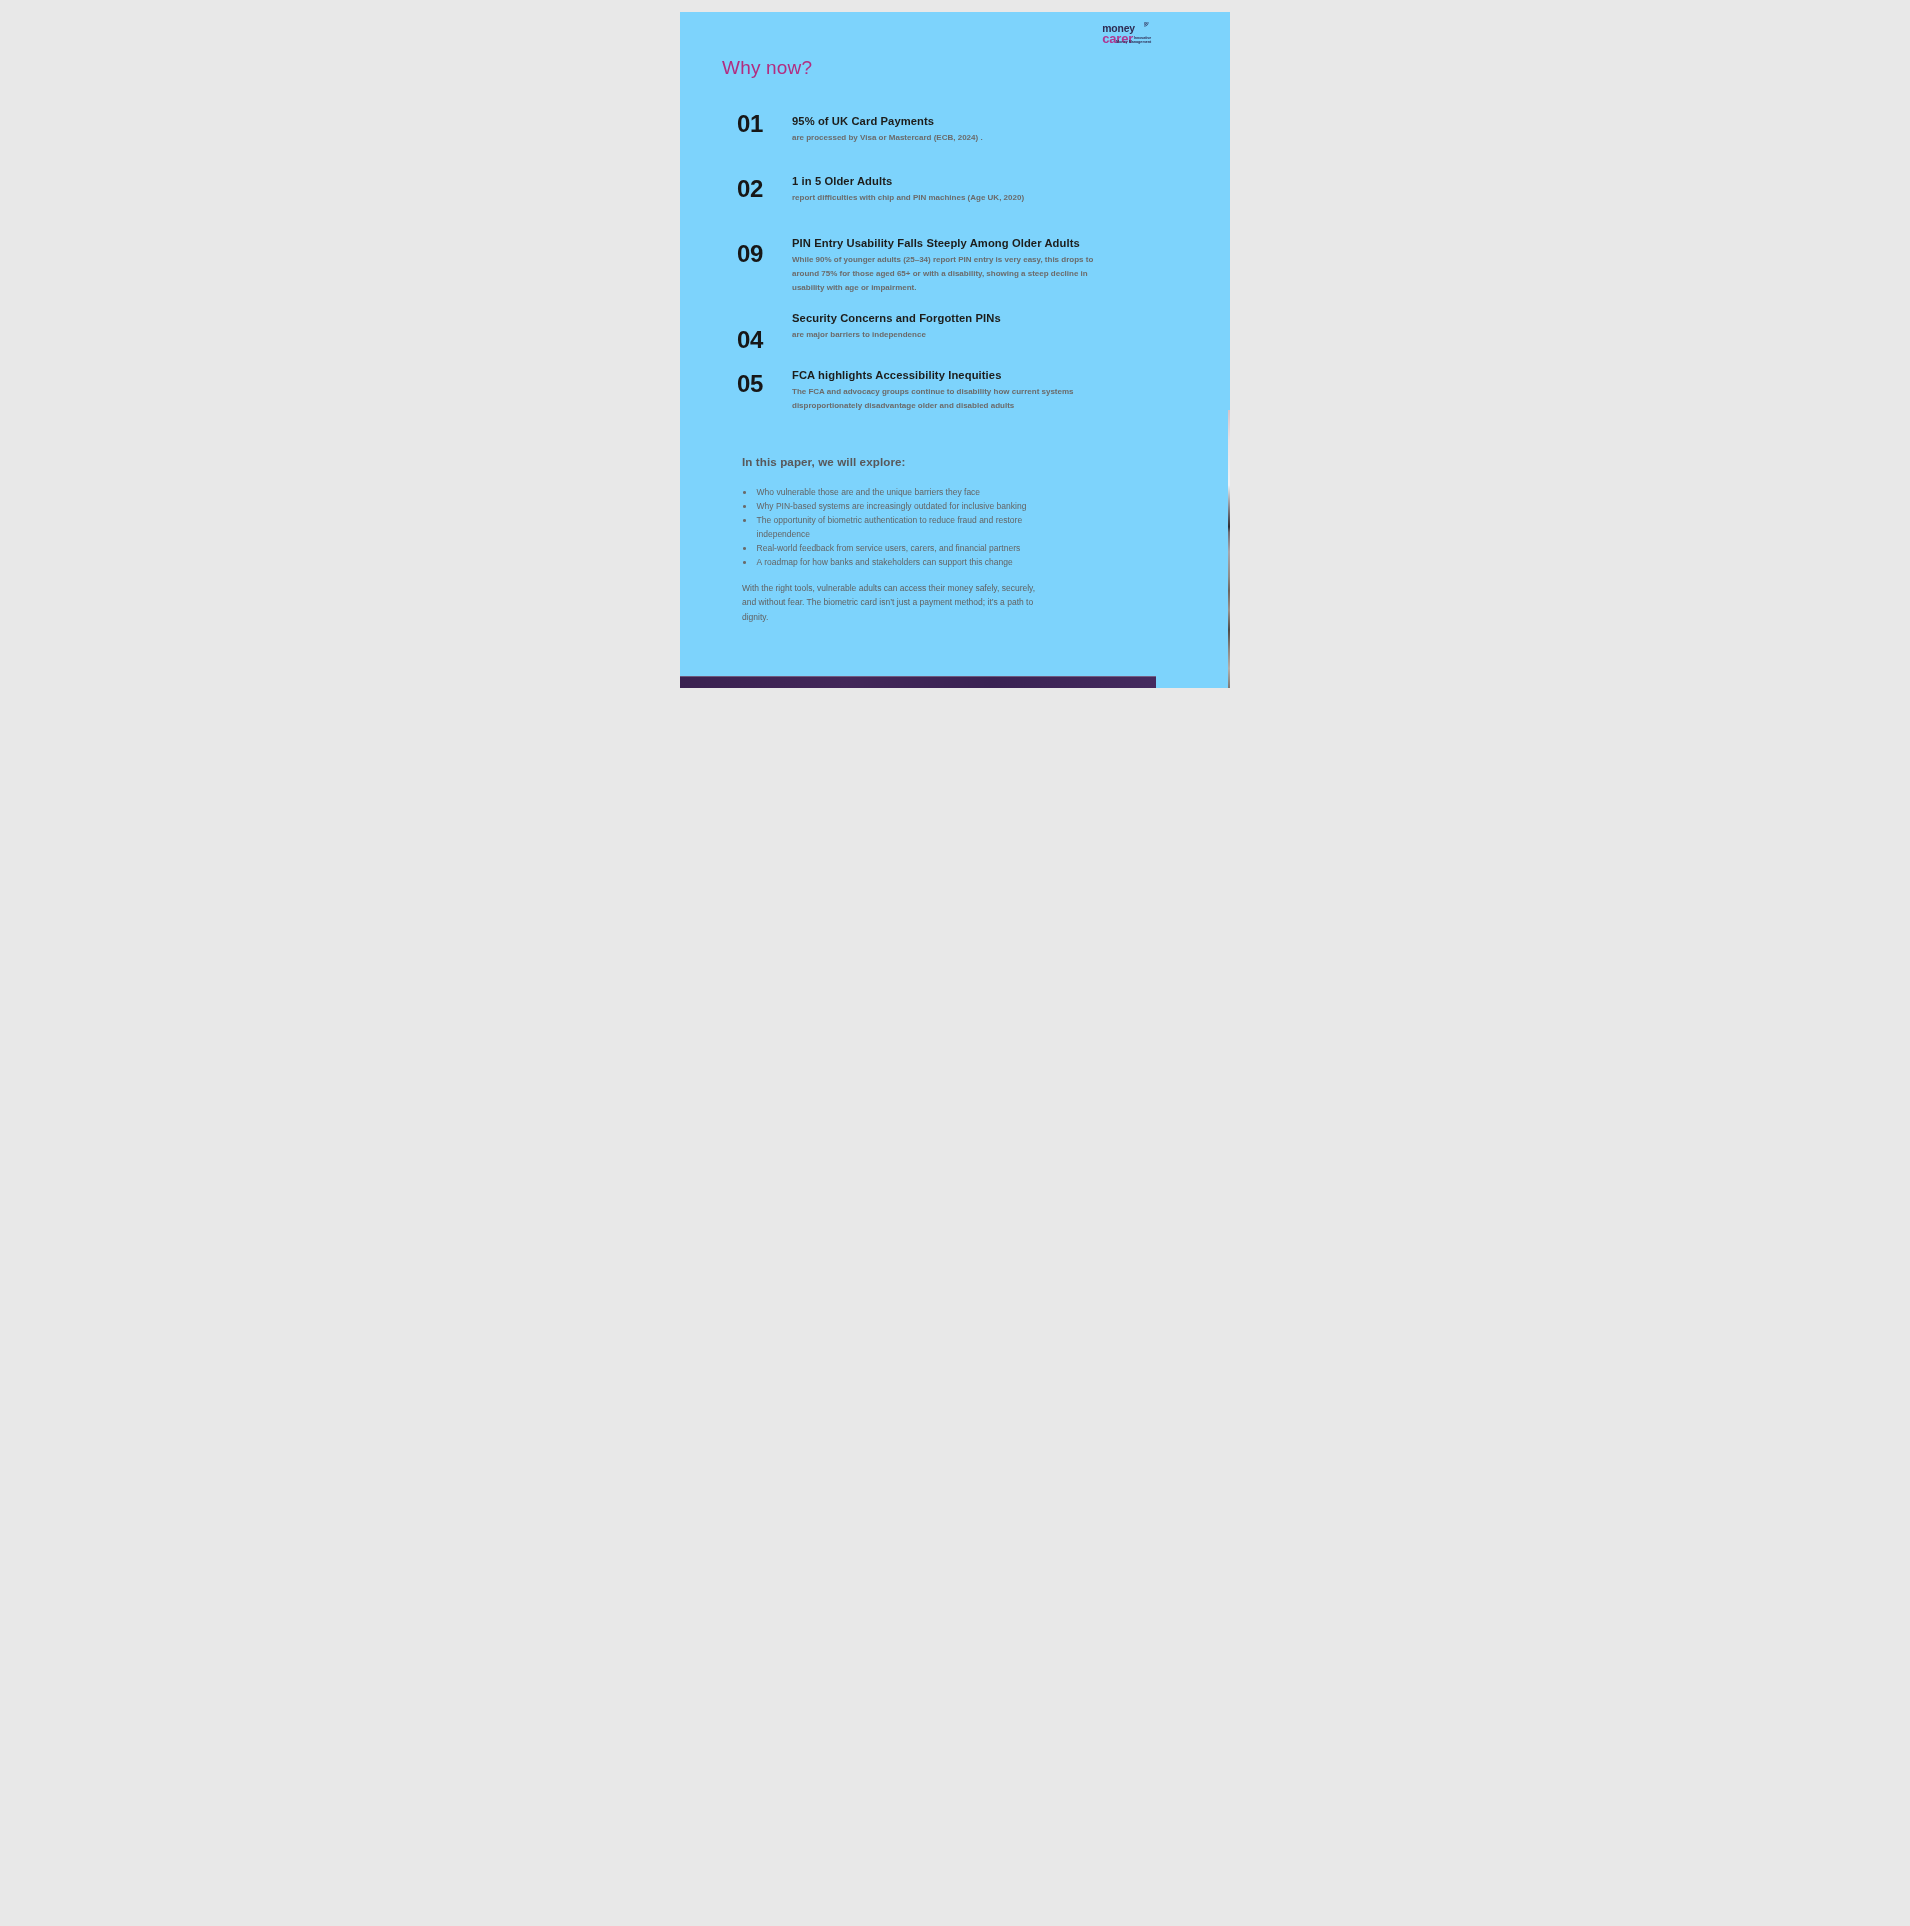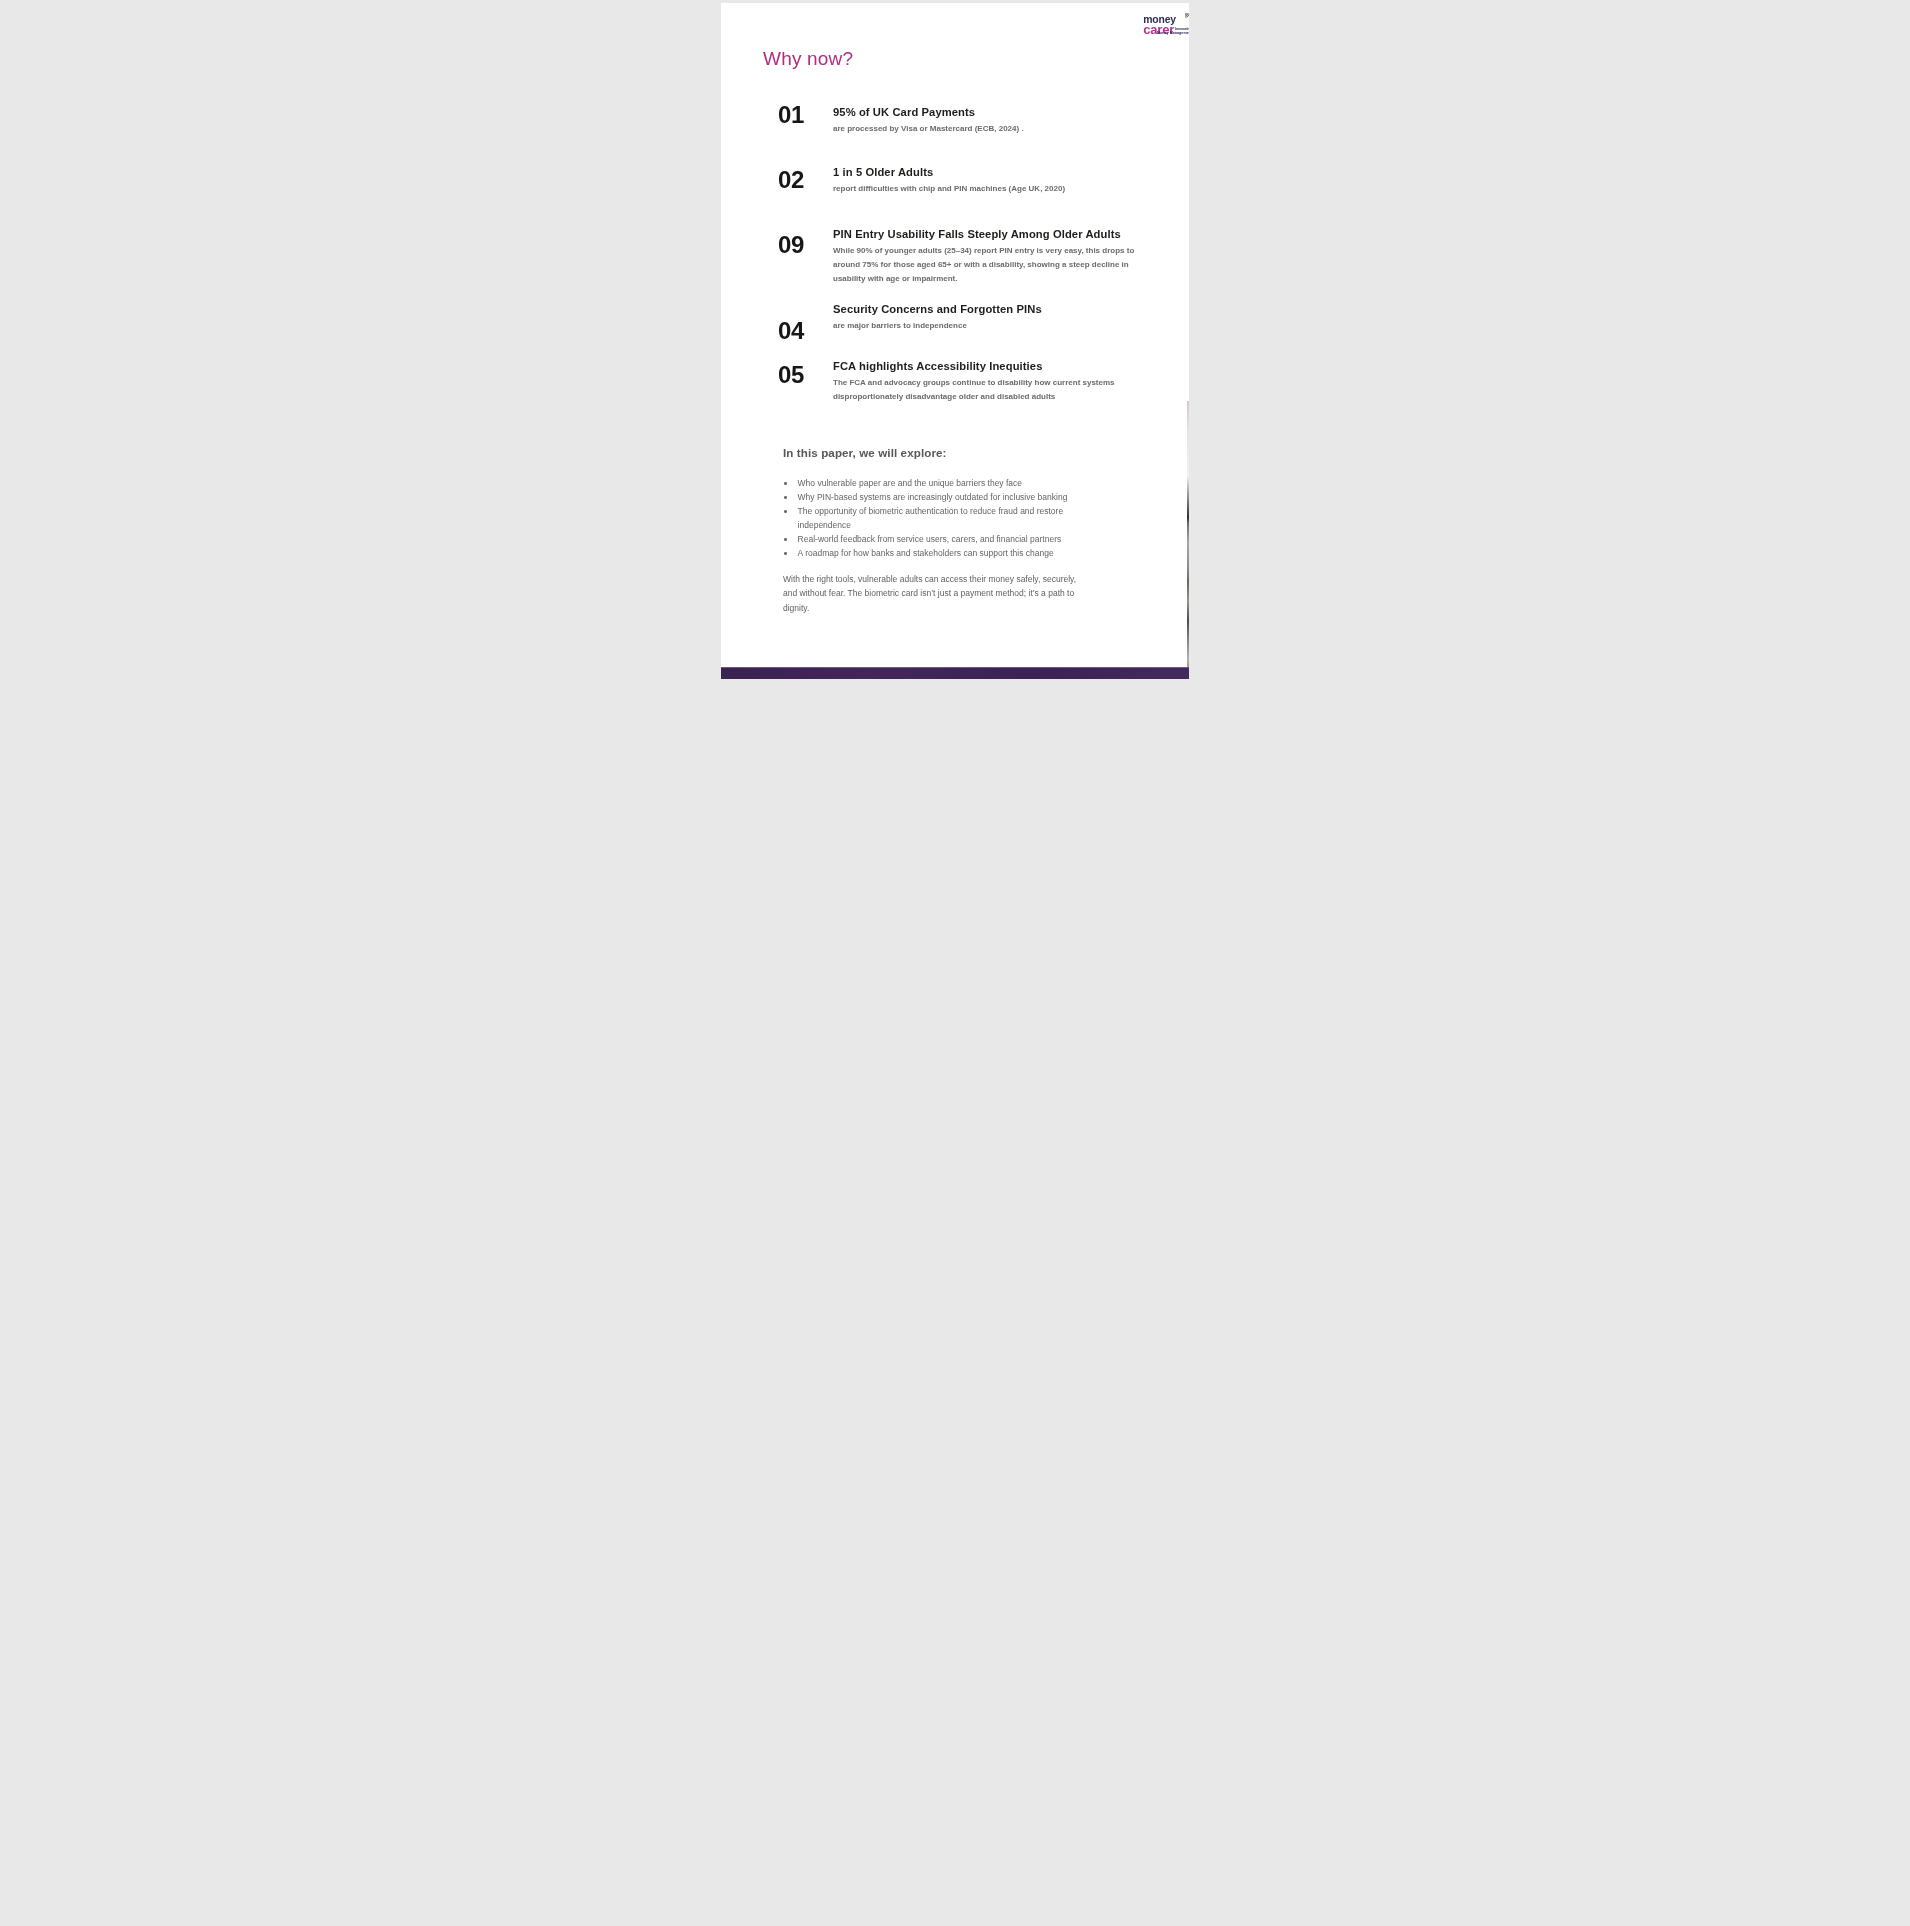--- a/index.html
+++ b/index.html
@@ -1,18 +1,18 @@
 <!DOCTYPE html>
 <html style="font-size:6.2px"><head>
 <meta charset="utf-8">
 <style>
   html,body{margin:0;padding:0;background:#e8e8e8;}
   .page{
-    position:relative;width:468px;height:676px;margin:3px auto;
-    background:#ffffff;overflow:hidden;
+    position:relative;width:550px;height:676px;margin:12px auto;
+    background:#7dd3fc;overflow:hidden;
     font-family:"Liberation Sans", sans-serif;
   }
   
   .logo{position:absolute;left:420px;top:8.5px;width:52px;height:27px;}
   .logo-money{position:absolute;left:2.3px;top:3.1px;font-size:10.4px;font-weight:700;letter-spacing:-0.2px;color:#2e2b52;line-height:1;}
   .logo-carer{position:absolute;left:2.3px;top:11.6px;font-size:13px;font-weight:700;letter-spacing:-0.2px;color:#ae3792;line-height:1;}
   .logo-tag1{position:absolute;right:0.8px;top:16px;font-size:3.5px;font-weight:700;color:#2e2b52;line-height:1;}
   .logo-tag2{position:absolute;right:0.8px;top:20px;font-size:3.7px;font-weight:700;color:#2e2b52;line-height:1;}
   .contactless{position:absolute;right:2.3px;top:0.4px;width:6.5px;height:6.5px;}
   
@@ -95,21 +95,21 @@
 
   <div class="item-number n5">05</div>
   <div class="item-body b5">
     <div class="item-title">FCA highlights Accessibility Inequities</div>
     <div class="item-desc">The FCA and advocacy groups continue to disability how current systems disproportionately disadvantage older and disabled adults</div>
   </div>
 
   <div class="explore-heading">In this paper, we will explore:</div>
 
   <ul class="bullets">
-    <li>Who vulnerable paper are and the unique barriers they face</li>
+    <li>Who vulnerable those are and the unique barriers they face</li>
     <li>Why PIN-based systems are increasingly outdated for inclusive banking</li>
     <li>The opportunity of biometric authentication to reduce fraud and restore independence</li>
     <li>Real-world feedback from service users, carers, and financial partners</li>
     <li>A roadmap for how banks and stakeholders can support this change</li>
   </ul>
 
   <div class="closing">With the right tools, vulnerable adults can access their money safely, securely, and without fear. The biometric card isn’t just a payment method; it’s a path to dignity.</div>
 
   <div class="edge-photo"></div>
   <div class="footer-bar"></div>

